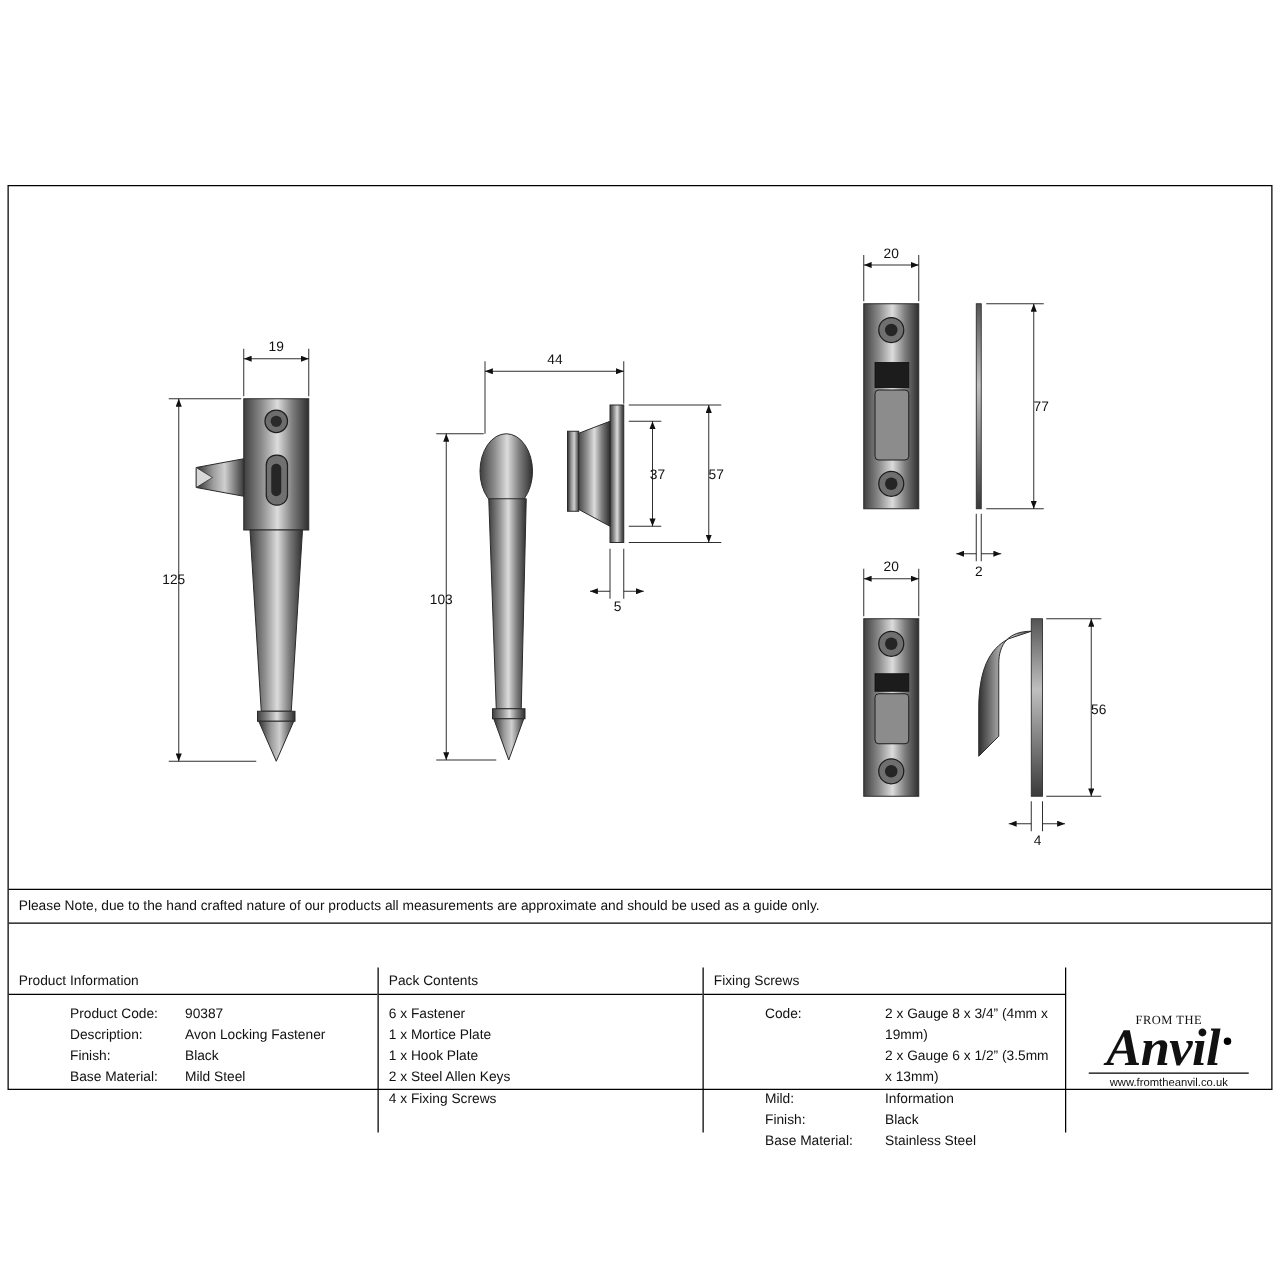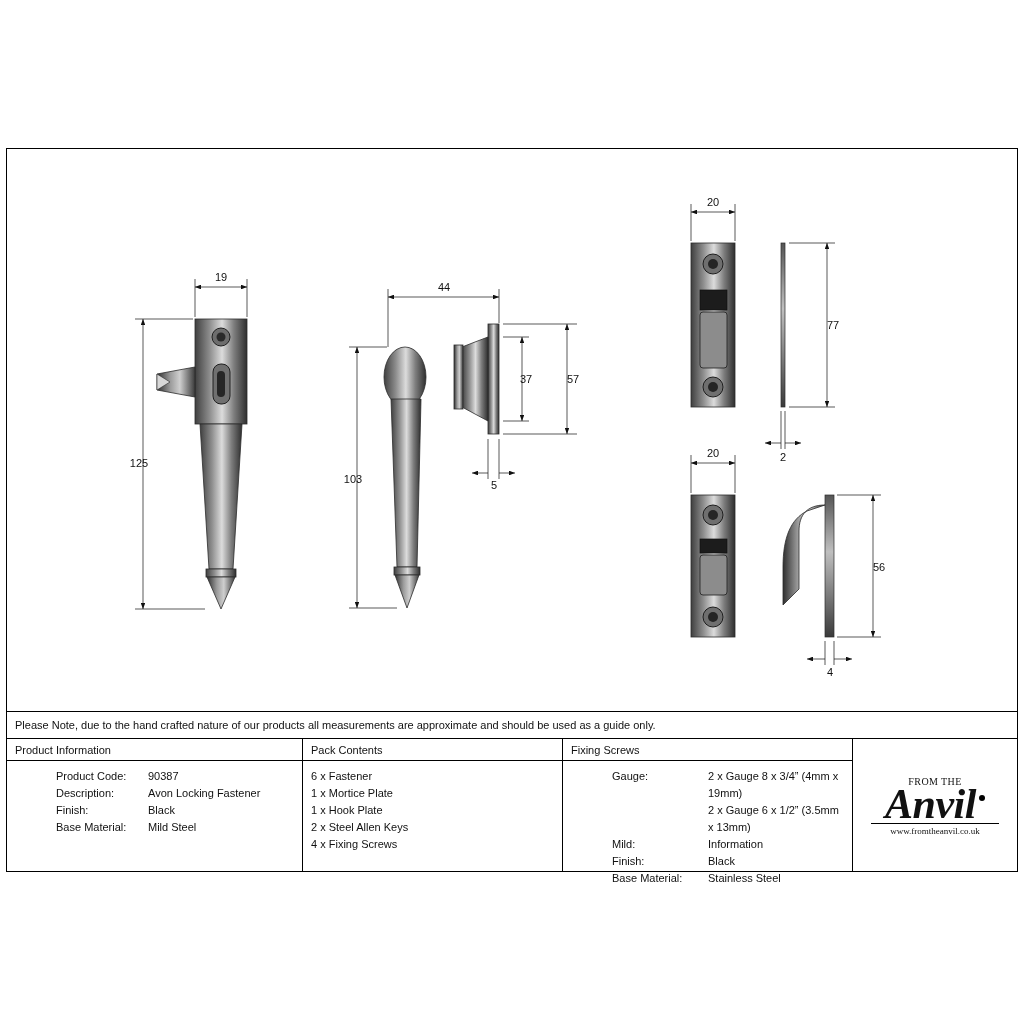--- a/index.html
+++ b/index.html
@@ -57,20 +57,21 @@
     height: 133px;
     border-top: 1px solid #000;
     box-sizing: border-box;
     display: flex;
   }
   .col {
     box-sizing: border-box;
     border-right: 1px solid #000;
     height: 100%;
     position: relative;
+    margin-top: 35px;
   }
   .col.c1 { width: 296px; }
   .col.c2 { width: 260px; }
   .col.c3 { width: 290px; }
   .col.c4 { width: 164px; border-right: none; }
   .col-head {
     height: 22px;
     border-bottom: 1px solid #000;
     display: flex;
     align-items: center;
@@ -129,21 +130,21 @@
     margin-top: 8px;
   }
   .logo-rule {
     width: 128px;
     height: 1px;
     background: #000;
     margin: 2px 0 2px 0;
   }
   .logo-url {
     font-size: 9px;
-    font-family: Liberation Serif, serif;
+    font-family: Liberation Sans, sans-serif;
   }
   svg text {
     font-family: "Liberation Sans", sans-serif;
     font-size: 11px;
     fill: #111;
   }
 </style>
 </head>
 <body>
 
@@ -338,21 +339,21 @@
         <div class="plain-line">1 x Hook Plate</div>
         <div class="plain-line">2 x Steel Allen Keys</div>
         <div class="plain-line">4 x Fixing Screws</div>
       </div>
     </div>
 
     <div class="col c3">
       <div class="col-head">Fixing Screws</div>
       <div class="col-body">
         <div class="kv kv-wide">
-          <div class="k">Gauge:</div>
+          <div class="k">Code:</div>
           <div class="v">2 x Gauge 8 x 3/4” (4mm x 19mm)</div>
         </div>
         <div class="kv kv-wide">
           <div class="k"></div>
           <div class="v">2 x Gauge 6 x 1/2” (3.5mm x 13mm)</div>
         </div>
         <div class="kv kv-wide">
           <div class="k">Mild:</div>
           <div class="v">Information</div>
         </div>

